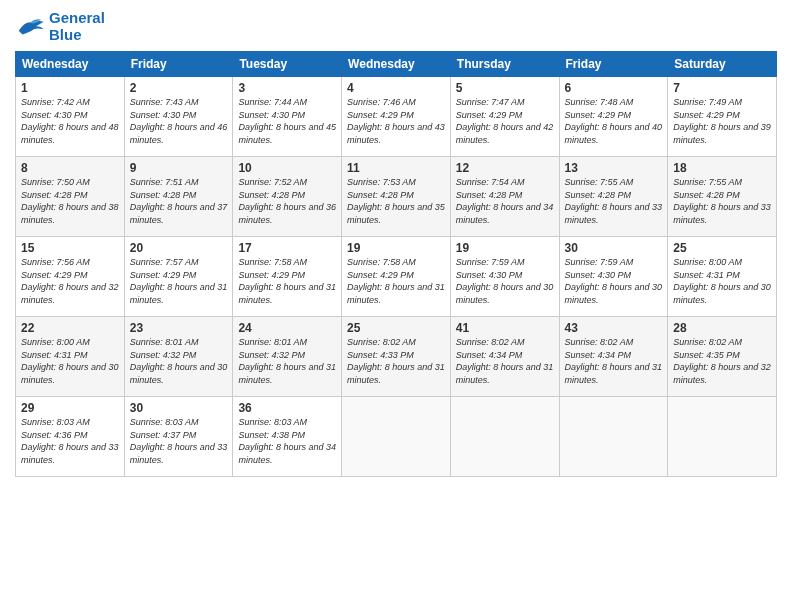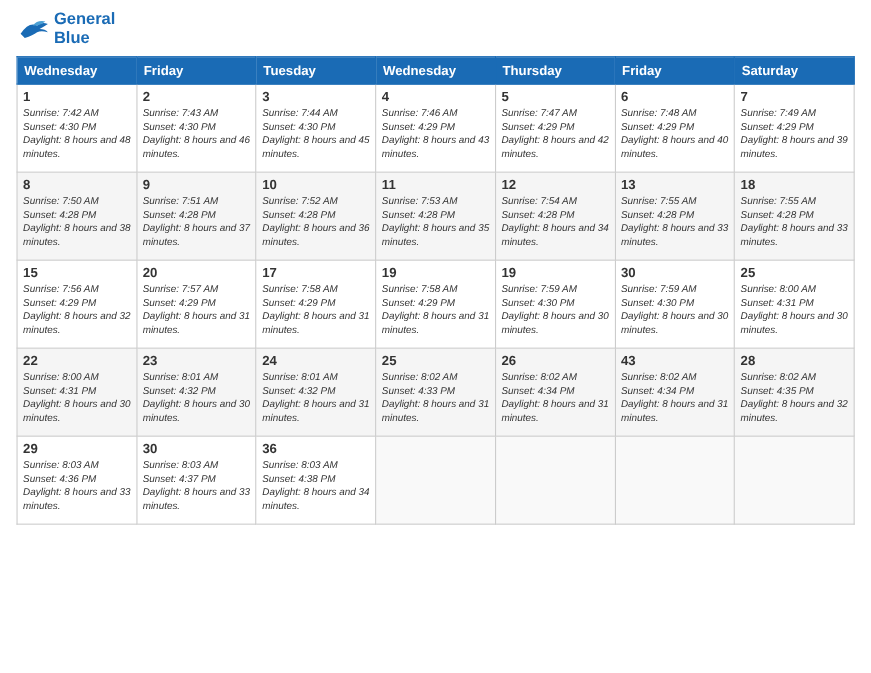--- a/index.html
+++ b/index.html
@@ -322,21 +322,21 @@
         </td>
           <td>
           <span class="day-number">25</span>
           <div class="day-info">
             Sunrise: 8:02 AM<br>
             Sunset: 4:33 PM<br>
             Daylight: 8 hours and 31 minutes.
           </div>
         </td>
           <td>
-          <span class="day-number">26</span>
+          <span class="day-number">41</span>
           <div class="day-info">
             Sunrise: 8:02 AM<br>
             Sunset: 4:34 PM<br>
             Daylight: 8 hours and 31 minutes.
           </div>
         </td>
           <td>
           <span class="day-number">43</span>
           <div class="day-info">
             Sunrise: 8:02 AM<br>

